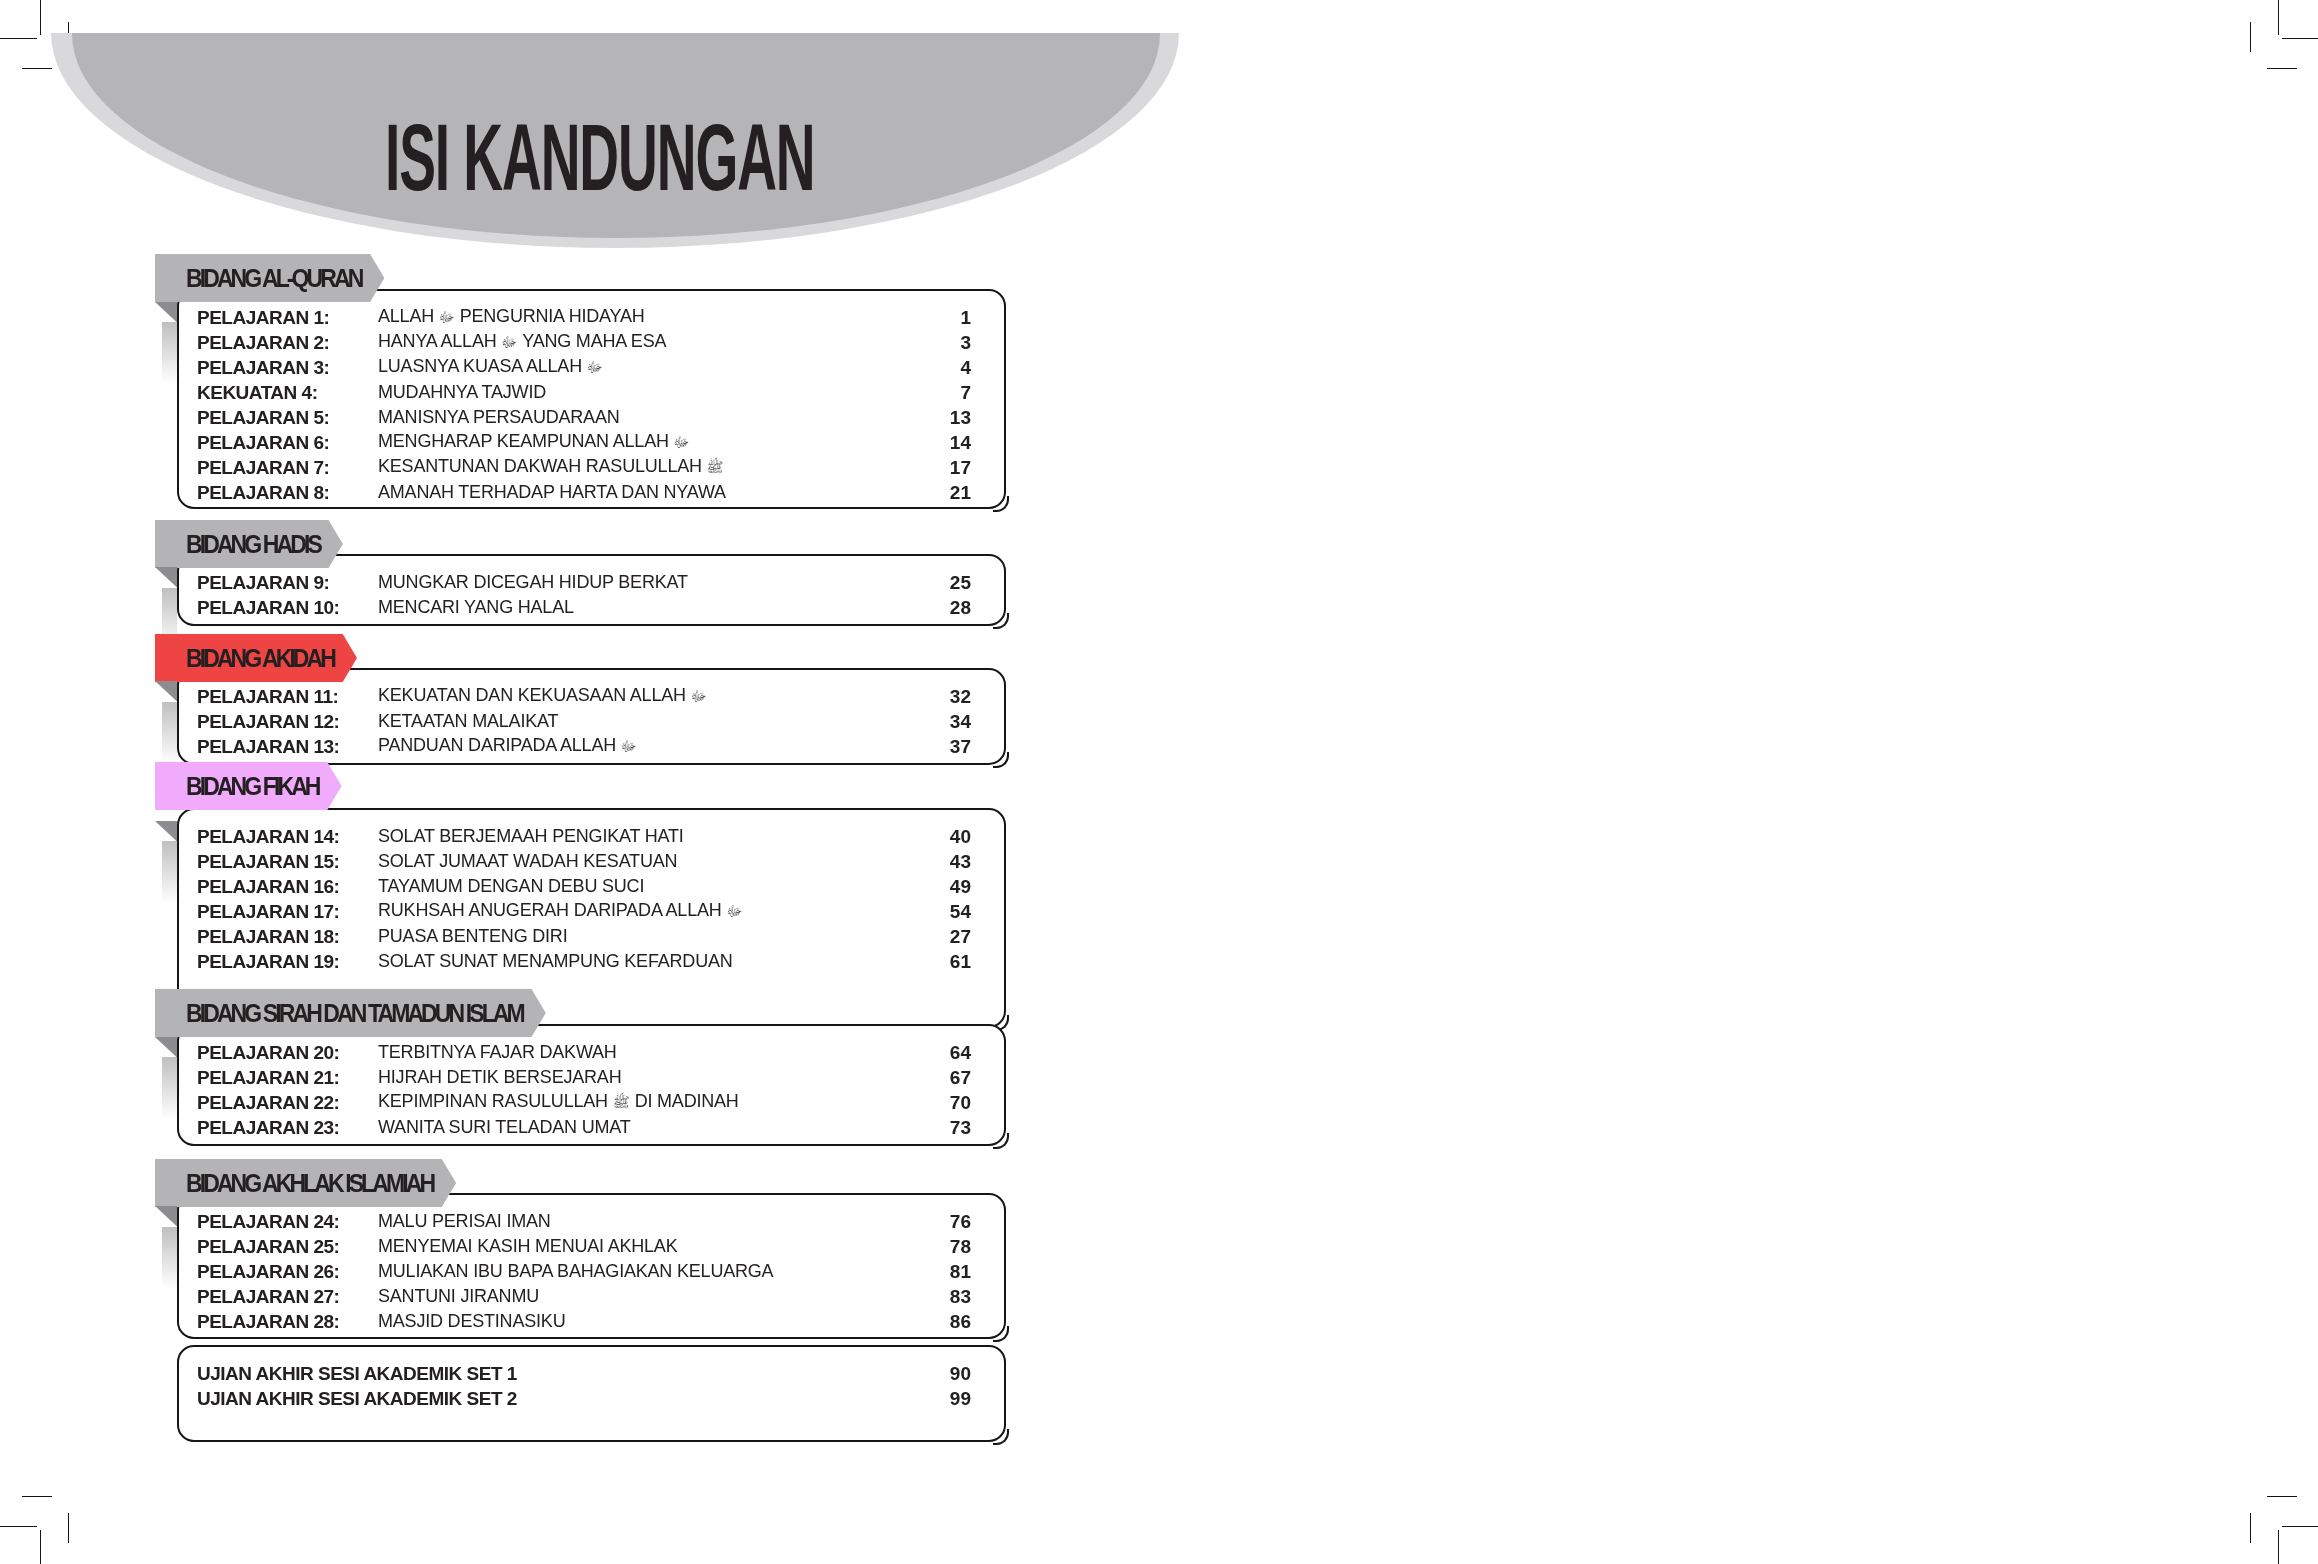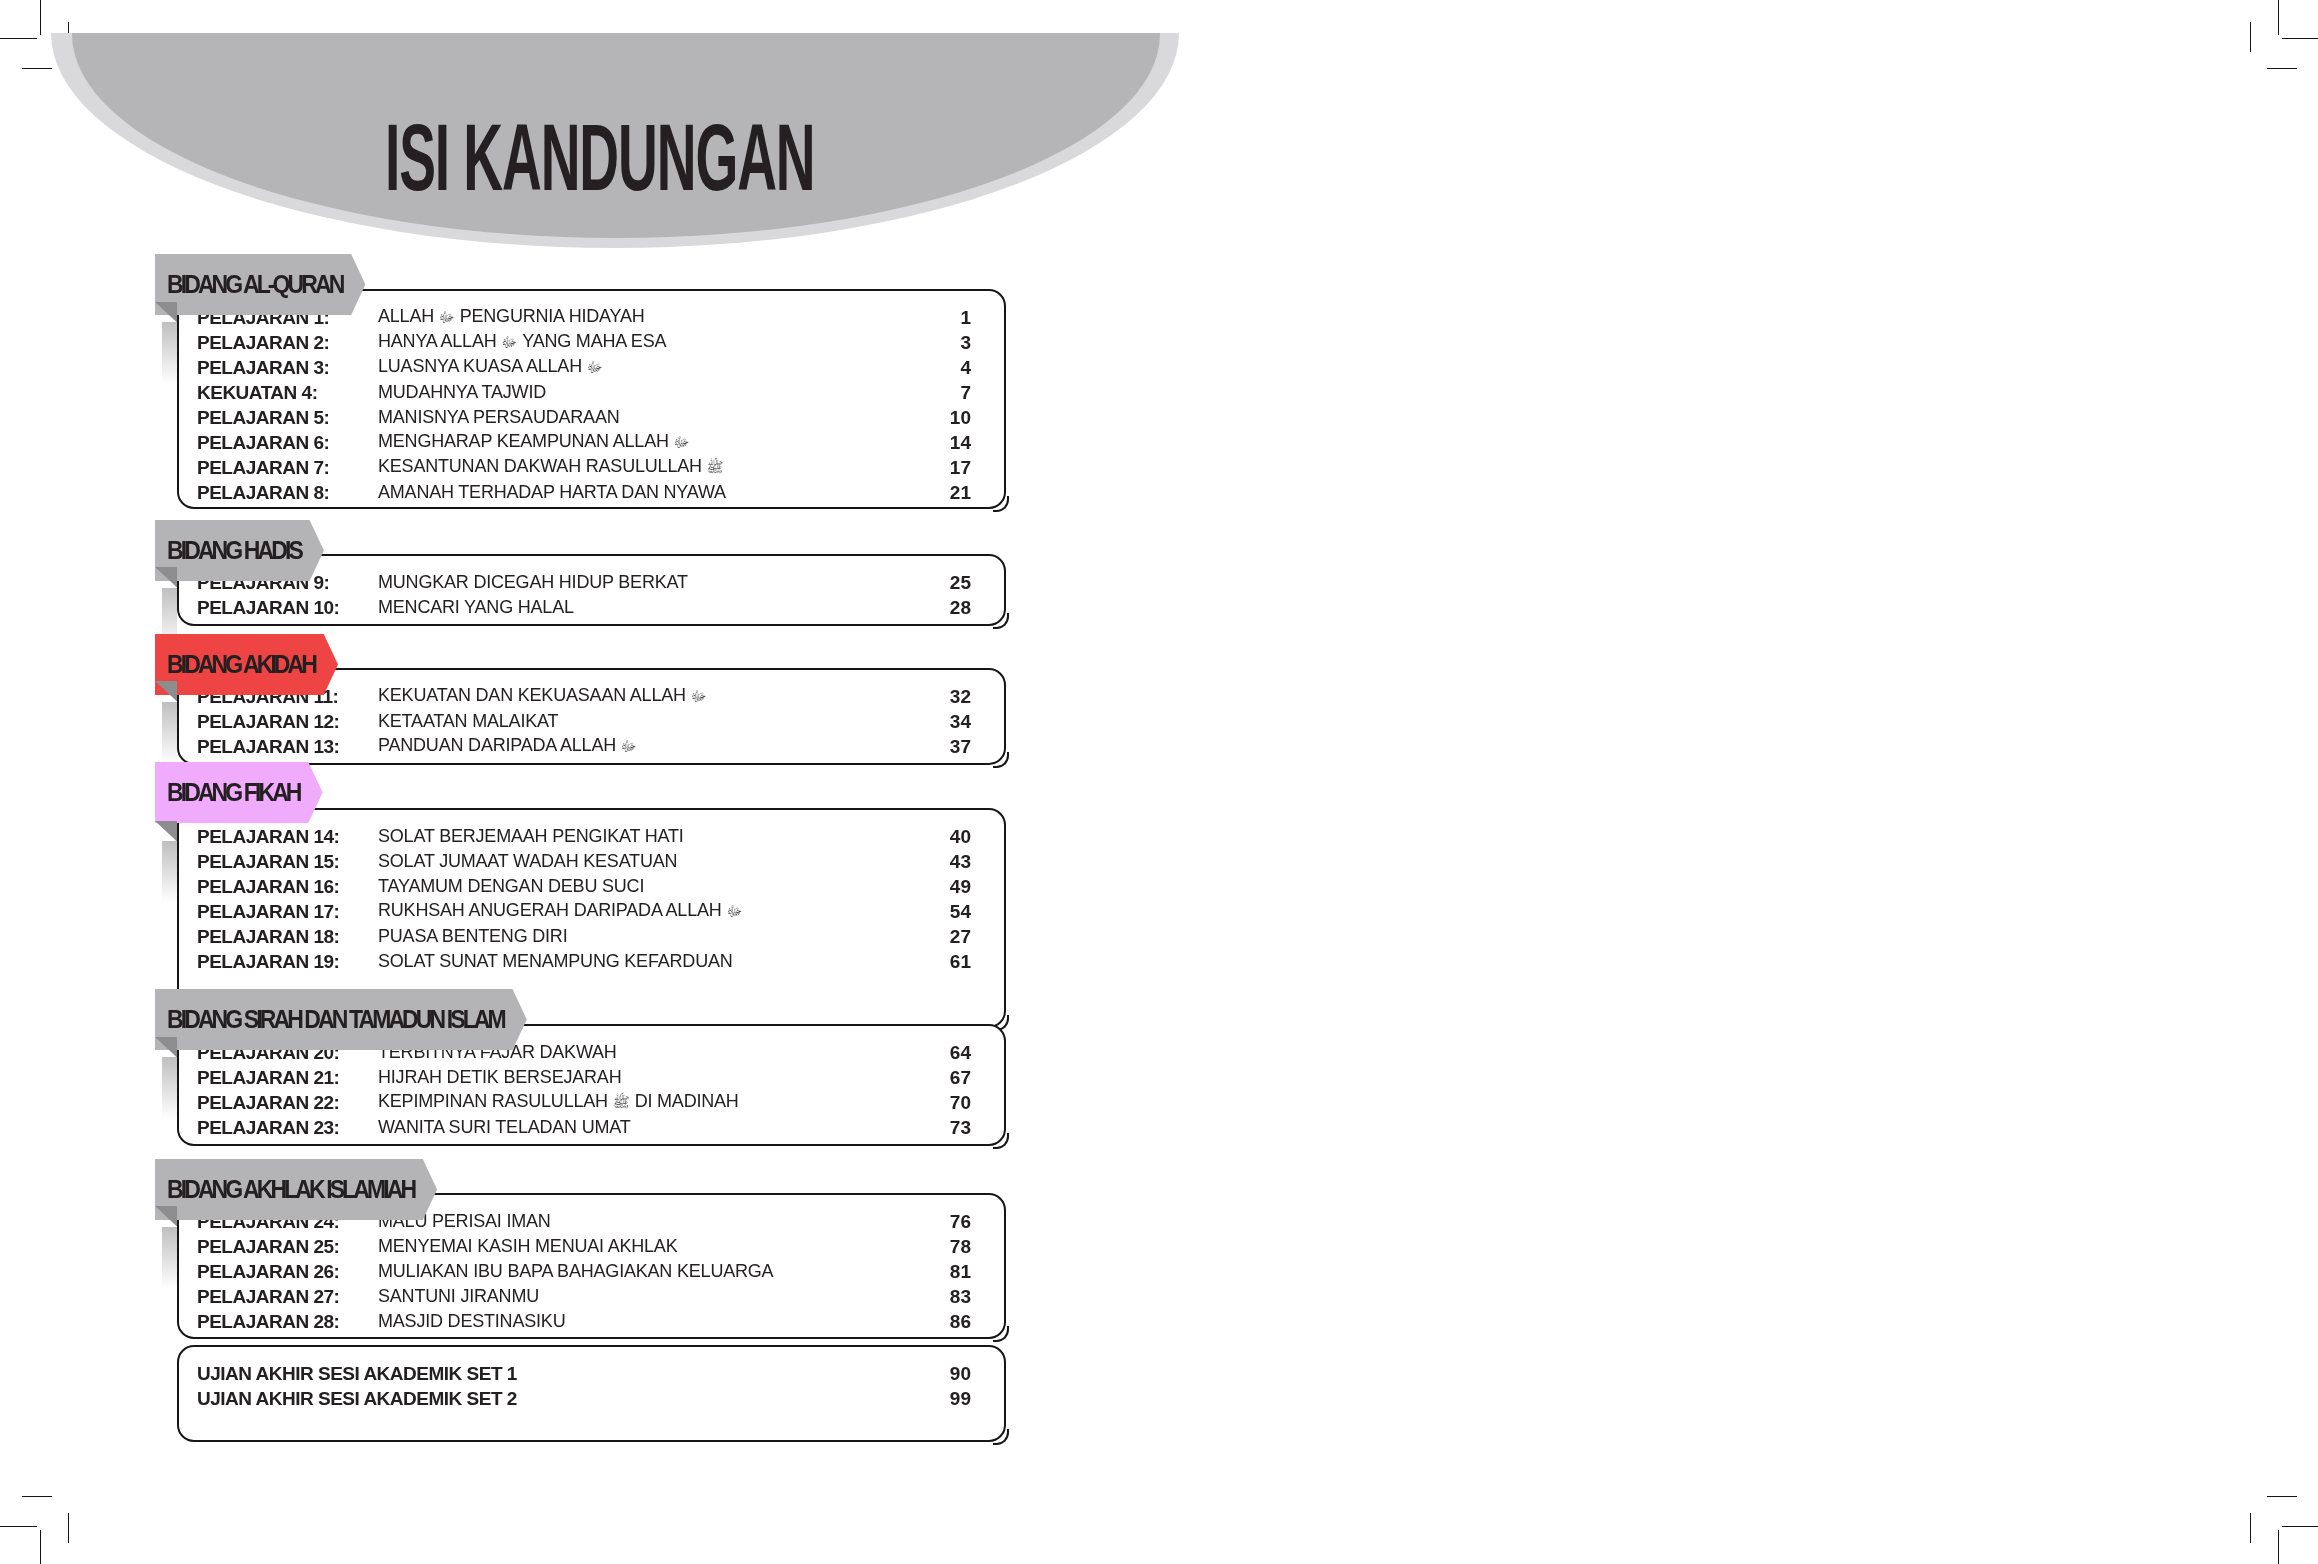--- a/index.html
+++ b/index.html
@@ -26,22 +26,22 @@
   .ell.back  { left:1px;  top:-215px; width:1128px; height:430px; }
   .ell.front { left:22px; top:-203px; width:1088px; height:408px; }
   .main-title {
     position:absolute; left:335px; top:75px; font-size:95px; font-weight:bold;
     letter-spacing:-1.9px; line-height:1.05; white-space:nowrap;
     transform:scaleX(0.58); transform-origin:0 0;
   }
 
   
   .badge {
-    position:absolute; left:155px; height:61px; display:flex; align-items:center;
-    padding:0 23px 0 12px;
+    position:absolute; left:155px; height:48px; display:flex; align-items:center;
+    padding:0 23px 0 31px;
     clip-path:polygon(0 0, calc(100% - 14.3px) 0, 100% 50%, calc(100% - 14.3px) 100%, 0 100%);
   }
   .badge .btext {
     font-size:23px; font-weight:bold; letter-spacing:-2.9px; white-space:nowrap;
     transform:scaleY(1.15);
   }
   .fold { position:absolute; left:155px; width:22px; height:20.4px; clip-path:polygon(0 0, 100% 0, 100% 100%); }
   .fold-shadow { position:absolute; left:162px; width:14.7px; height:62px;
     background:linear-gradient(to bottom, rgba(128,128,131,0.5), rgba(128,128,131,0)); }
 
@@ -116,21 +116,21 @@
     <span class="pg">4</span>
   </div>
         <div class="row">
     <span class="lab">KEKUATAN 4:</span>
     <span class="tit">MUDAHNYA TAJWID</span>
     <span class="pg">7</span>
   </div>
         <div class="row">
     <span class="lab">PELAJARAN 5:</span>
     <span class="tit">MANISNYA PERSAUDARAAN</span>
-    <span class="pg">10</span>
+    <span class="pg">13</span>
   </div>
         <div class="row">
     <span class="lab">PELAJARAN 6:</span>
     <span class="tit">MENGHARAP KEAMPUNAN ALLAH <span class="hon">ﷻ</span></span>
     <span class="pg">14</span>
   </div>
         <div class="row">
     <span class="lab">PELAJARAN 7:</span>
     <span class="tit">KESANTUNAN DAKWAH RASULULLAH <span class="hon">ﷺ</span></span>
     <span class="pg">17</span>

